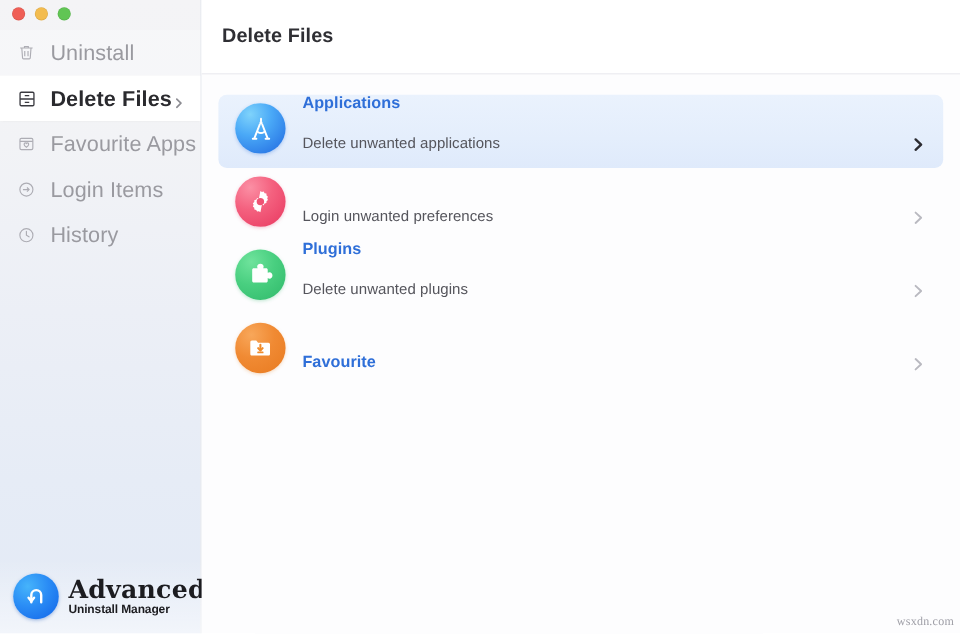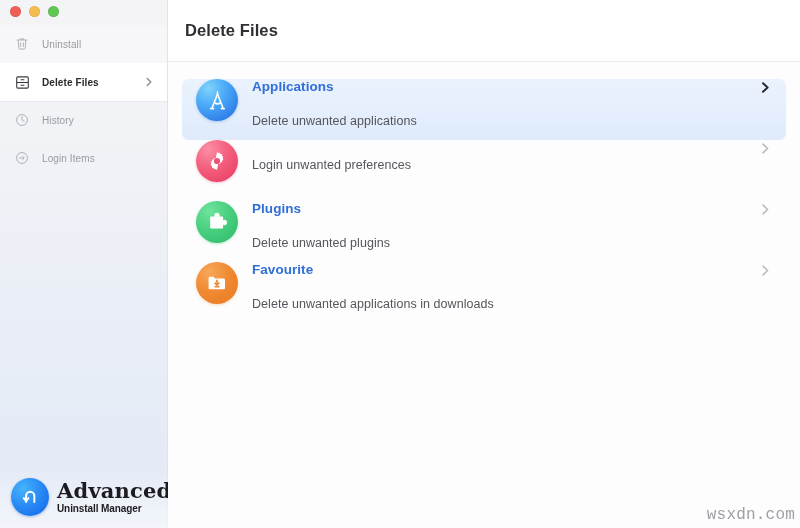--- a/index.html
+++ b/index.html
@@ -57,21 +57,21 @@
     flex-direction: column;
   }
 
   .nav-item {
     position: relative;
     height: 38px;
     display: flex;
     align-items: center;
     padding: 0 12px 0 12px;
     color: #9a9aa0;
-    font-size: 10px;
+    font-size: 18px;
     letter-spacing: .1px;
     cursor: default;
   }
   .nav-item .nav-icon {
     width: 20px; height: 20px;
     flex: 0 0 20px;
     display: flex;
     align-items: center;
     justify-content: center;
     margin-right: 10px;
@@ -167,22 +167,22 @@
     flex: 1 1 auto;
     padding: 17px 14px 0 14px;
     display: flex;
     flex-direction: column;
   }
 
   .row {
     position: relative;
     height: 61px;
     display: flex;
-    align-items: flex-start;
-    padding: 0 14px 0 14px;
+    align-items: flex-end;
+    padding: 0 14px 12px 14px;
     border-radius: 7px;
     cursor: default;
   }
   .row.active {
     background: linear-gradient(180deg, #eaf2fd 0%, #e4eefc 60%, #dfeafb 100%);
   }
 
   .row-icon {
     width: 42px; height: 42px;
     flex: 0 0 42px;
@@ -232,24 +232,24 @@
     width: 14px; height: 16px;
     color: #b9b9c0;
     display: flex; align-items: center; justify-content: center;
   }
   .row.active .row-chevron { color: #2b2b31; }
 
   
   #watermark {
     position: absolute;
     right: 5px; bottom: 4px;
-    font-size: 16px;
+    font-size: 10px;
     color: #9e9ea6;
     letter-spacing: .2px;
-    font-family: Liberation Mono, monospace;
+    font-family: Liberation Serif, serif;
   }
 </style>
 </head>
 <body>
 
 <div id="app">
 
   <aside id="sidebar">
 
     <div class="traffic-lights">
@@ -282,41 +282,52 @@
           </svg>
         </span>
         <span class="nav-label">Delete Files</span>
         <span class="nav-chevron">
           <svg width="12" height="12" viewBox="0 0 12 12" fill="none" stroke="currentColor" stroke-width="1.4" stroke-linecap="round" stroke-linejoin="round">
               <path d="M4.3 2.6L7.8 6l-3.5 3.4"></path>
             </svg>
         </span>
       </div>
 
-
       <div class="nav-item">
         <span class="nav-icon">
           <svg width="16" height="16" viewBox="0 0 20 20" fill="none" stroke="currentColor" stroke-width="1.2">
-            <circle cx="10" cy="10" r="6.8"></circle>
-            <path d="M10 5.9V10l2.7 1.7" stroke-linecap="round"></path>
-          </svg>
-        </span>
-        <span class="nav-label">History</span>
+            <rect x="3.3" y="4.2" width="13.4" height="11.6" rx="1.4"></rect>
+            <path d="M3.3 7.2h13.4"></path>
+            <path d="M10 13.4s-2.4-1.5-2.4-3.05c0-.82.66-1.45 1.42-1.45.52 0 .85.27.98.5.13-.23.46-.5.98-.5.76 0 1.42.63 1.42 1.45C12.4 11.9 10 13.4 10 13.4z"></path>
+          </svg>
+        </span>
+        <span class="nav-label">Favourite Apps</span>
 
       </div>
 
       <div class="nav-item">
         <span class="nav-icon">
           <svg width="16" height="16" viewBox="0 0 20 20" fill="none" stroke="currentColor" stroke-width="1.2">
             <circle cx="10" cy="10" r="6.8"></circle>
             <path d="M6.4 10h6.1"></path>
             <path d="M10.6 7.8L12.8 10l-2.2 2.2"></path>
           </svg>
         </span>
         <span class="nav-label">Login Items</span>
+
+      </div>
+
+      <div class="nav-item">
+        <span class="nav-icon">
+          <svg width="16" height="16" viewBox="0 0 20 20" fill="none" stroke="currentColor" stroke-width="1.2">
+            <circle cx="10" cy="10" r="6.8"></circle>
+            <path d="M10 5.9V10l2.7 1.7" stroke-linecap="round"></path>
+          </svg>
+        </span>
+        <span class="nav-label">History</span>
 
       </div>
 
     </nav>
 
     <div id="brand">
       <div id="brand-mark">
         <svg width="23" height="23" viewBox="0 0 24 24" fill="none" stroke="#ffffff" stroke-width="2.1" stroke-linecap="round" stroke-linejoin="round">
           <path d="M7.4 16.6V10.3a4.3 4.3 0 0 1 8.6 0v6.3"></path>
           <path d="M5 12.7l2.4 3 2.4-3"></path>
@@ -398,21 +409,20 @@
         <span class="row-icon icon-downloads">
           <svg width="24" height="24" viewBox="0 0 24 24" fill="#ffffff">
             <path d="M3.6 7.2c0-.75.6-1.35 1.35-1.35h3.6l1.5 1.7h8.6c.75 0 1.35.6 1.35 1.35v8.1c0 .75-.6 1.35-1.35 1.35H4.95c-.75 0-1.35-.6-1.35-1.35V7.2z"></path>
             <path d="M12 9.3v4.1" stroke="#ef8a2a" stroke-width="1.7" stroke-linecap="round"></path>
             <path d="M10.1 12.1L12 14.1l1.9-2" stroke="#ef8a2a" stroke-width="1.7" fill="none" stroke-linecap="round" stroke-linejoin="round"></path>
             <rect x="9.4" y="15" width="5.2" height="1.4" rx=".5" fill="#ef8a2a"></rect>
           </svg>
         </span>
         <div class="row-text">
           <div class="row-title">Favourite</div>
-          <div class="row-sub">Delete unwanted applications in downloads</div>
         </div>
         <span class="row-chevron">
           <svg width="13" height="15" viewBox="0 0 13 15" fill="none" stroke="currentColor" stroke-width="1.6" stroke-linecap="round" stroke-linejoin="round">
               <path d="M4 3.2L8.6 7.5 4 11.8"></path>
             </svg>
         </span>
       </div>
 
     </div>
 

